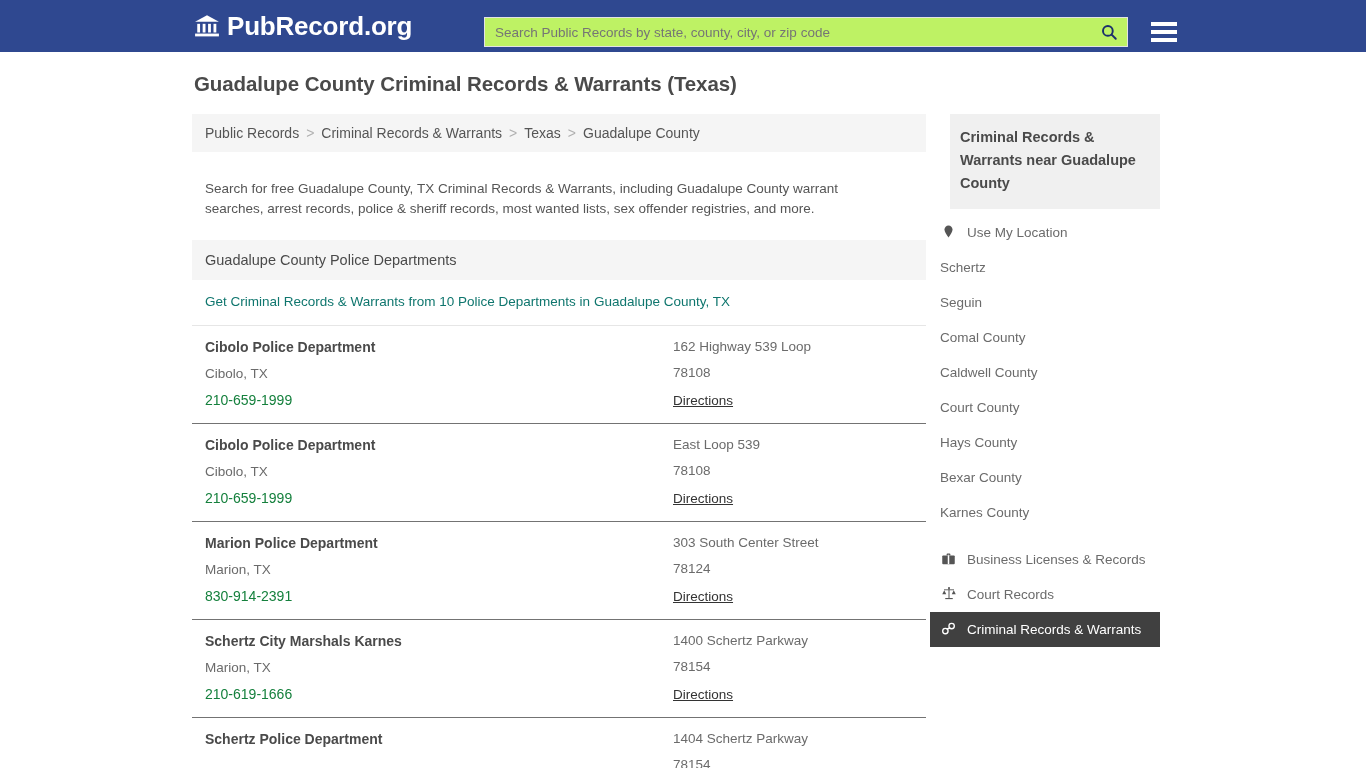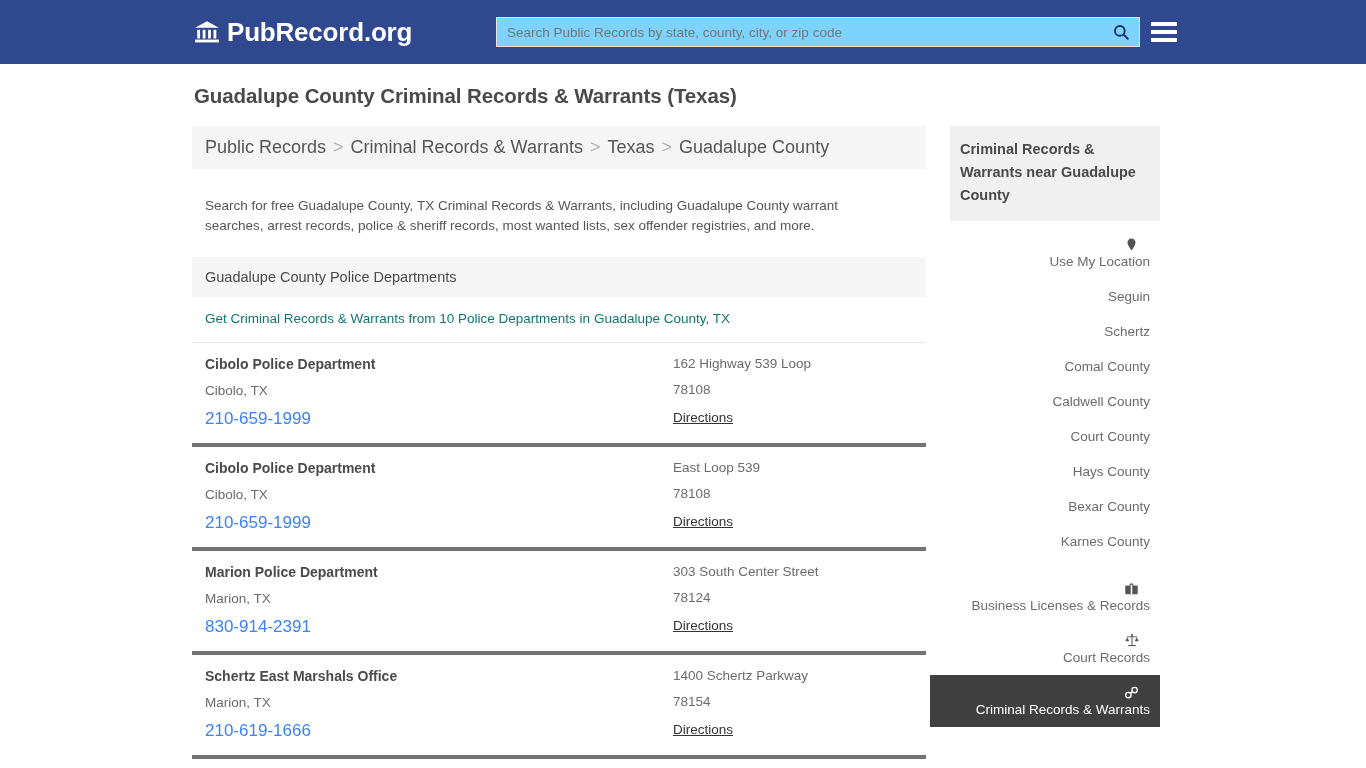--- a/index.html
+++ b/index.html
@@ -7,21 +7,21 @@
   html, body {
     margin: 0; padding: 0;
     width: 1366px; height: 768px;
     background: #ffffff;
     font-family: "Liberation Sans", sans-serif;
     overflow: hidden;
   }
 
   
   .site-header {
-    height: 64px;
+    height: 52px;
     background: #2f4890;
     display: flex;
     align-items: center;
     position: relative;
   }
   .brand {
     display: flex;
     align-items: center;
     margin-left: 194px;
     text-decoration: none;
@@ -36,25 +36,25 @@
   .brand-text {
     font-size: 26px;
     font-weight: bold;
     letter-spacing: -0.2px;
     color: #ffffff;
     line-height: 1;
     white-space: nowrap;
   }
   .search-wrap {
     position: absolute;
-    left: 496px;
+    left: 484px;
     top: 17px;
     width: 644px;
     height: 30px;
-    background: #7dd3fc;
+    background: #bef264;
     display: flex;
     border: 1px solid #e3e3e3;
   }
   .search-input {
     flex: 1 1 auto;
     height: 28px;
     border: 0;
     outline: none;
     padding: 0 10px;
     font-size: 13.5px;
@@ -107,21 +107,21 @@
     align-items: flex-start;
     margin-left: 192px;
   }
   .main-col { width: 734px; flex: 0 0 734px; }
   .side-col { width: 230px; flex: 0 0 230px; margin-left: 4px; }
 
   
   .breadcrumb {
     background: #f5f5f5;
     padding: 11px 13px;
-    font-size: 18px;
+    font-size: 14px;
     color: #555555;
     display: flex;
     flex-wrap: wrap;
     align-items: flex-start;
   }
   .breadcrumb a {
     color: #555555;
     text-decoration: none;
   }
   .breadcrumb .sep {
@@ -151,39 +151,39 @@
     padding: 14px 13px 0 13px;
     font-size: 13.5px;
     color: #0f766e;
   }
 
   
   .listings { margin-top: 16px; }
   .listing {
     display: flex;
     padding: 13px 13px 14px 13px;
-    border-bottom: 4px solid #737373;
+    border-bottom: 1px solid #737373;
   }
   .listing:first-child { border-top: 1px solid #e6e6e6; }
   .listing-left { width: 468px; flex: 0 0 468px; }
   .listing-right { flex: 1 1 auto; }
   .l-name {
     font-size: 14px;
     font-weight: bold;
     color: #4a4a4a;
     margin-bottom: 11px;
   }
   .l-city, .l-zip {
     font-size: 13.5px;
     color: #6b6b6b;
     margin-bottom: 11px;
   }
   .l-phone {
-    font-size: 17px;
-    color: #3b82f6;
+    font-size: 14px;
+    color: #15803d;
   }
   .l-addr {
     font-size: 13.5px;
     color: #6b6b6b;
     margin-bottom: 11px;
   }
   .l-dir {
     font-size: 13.5px;
     color: #333333;
     cursor: pointer;
@@ -196,27 +196,26 @@
     padding: 12px 10px 14px 10px;
     font-size: 14.5px;
     font-weight: bold;
     color: #4a4a4a;
     line-height: 23px;
     margin-left: 20px;
   }
   .side-list { padding-top: 6px; }
   .side-item {
     display: flex;
-    align-items: flex-end;
+    align-items: flex-start;
     padding: 9px 10px;
     font-size: 13.5px;
     color: #6b6b6b;
     cursor: pointer;
     line-height: 17px;
-    flex-direction: column;
   }
   .side-item.active {
     background: #404040;
     color: #ffffff;
   }
   .side-item .sicon {
     width: 17px;
     flex: 0 0 17px;
     margin-right: 10px;
     display: flex;
@@ -306,21 +305,21 @@
           <div class="listing">
             <div class="listing-left">
               <div class="l-name">Marion Police Department</div>
               <div class="l-city">Marion, TX</div>
               <div class="l-phone">830-914-2391</div>
             </div>
             <div class="listing-right"><div class="l-addr">303 South Center Street</div><div class="l-zip">78124</div><a class="l-dir" href="#">Directions</a></div>
           </div>
           <div class="listing">
             <div class="listing-left">
-              <div class="l-name">Schertz East Marshals Office</div>
+              <div class="l-name">Schertz City Marshals Karnes</div>
               <div class="l-city">Marion, TX</div>
               <div class="l-phone">210-619-1666</div>
             </div>
             <div class="listing-right"><div class="l-addr">1400 Schertz Parkway</div><div class="l-zip">78154</div><a class="l-dir" href="#">Directions</a></div>
           </div>
           <div class="listing">
             <div class="listing-left">
               <div class="l-name">Schertz Police Department</div>
             </div>
             <div class="listing-right">
@@ -338,24 +337,24 @@
         <div class="side-list" id="nearby-list">
             <div class="side-item">
               <span class="sicon">
                 <svg width="13" height="15" viewBox="0 0 24 24" fill="#555">
                   <path d="M12 1C7.9 1 4.6 4.3 4.6 8.4 4.6 14 12 23 12 23s7.4-9 7.4-14.6C19.4 4.3 16.1 1 12 1z"></path>
                 </svg>
               </span>
               <span>Use My Location</span>
             </div>
             <div class="side-item plain">
+              <span>Schertz</span>
+            </div>
+            <div class="side-item plain">
               <span>Seguin</span>
-            </div>
-            <div class="side-item plain">
-              <span>Schertz</span>
             </div>
             <div class="side-item plain">
               <span>Comal County</span>
             </div>
             <div class="side-item plain">
               <span>Caldwell County</span>
             </div>
             <div class="side-item plain">
               <span>Court County</span>
             </div>

